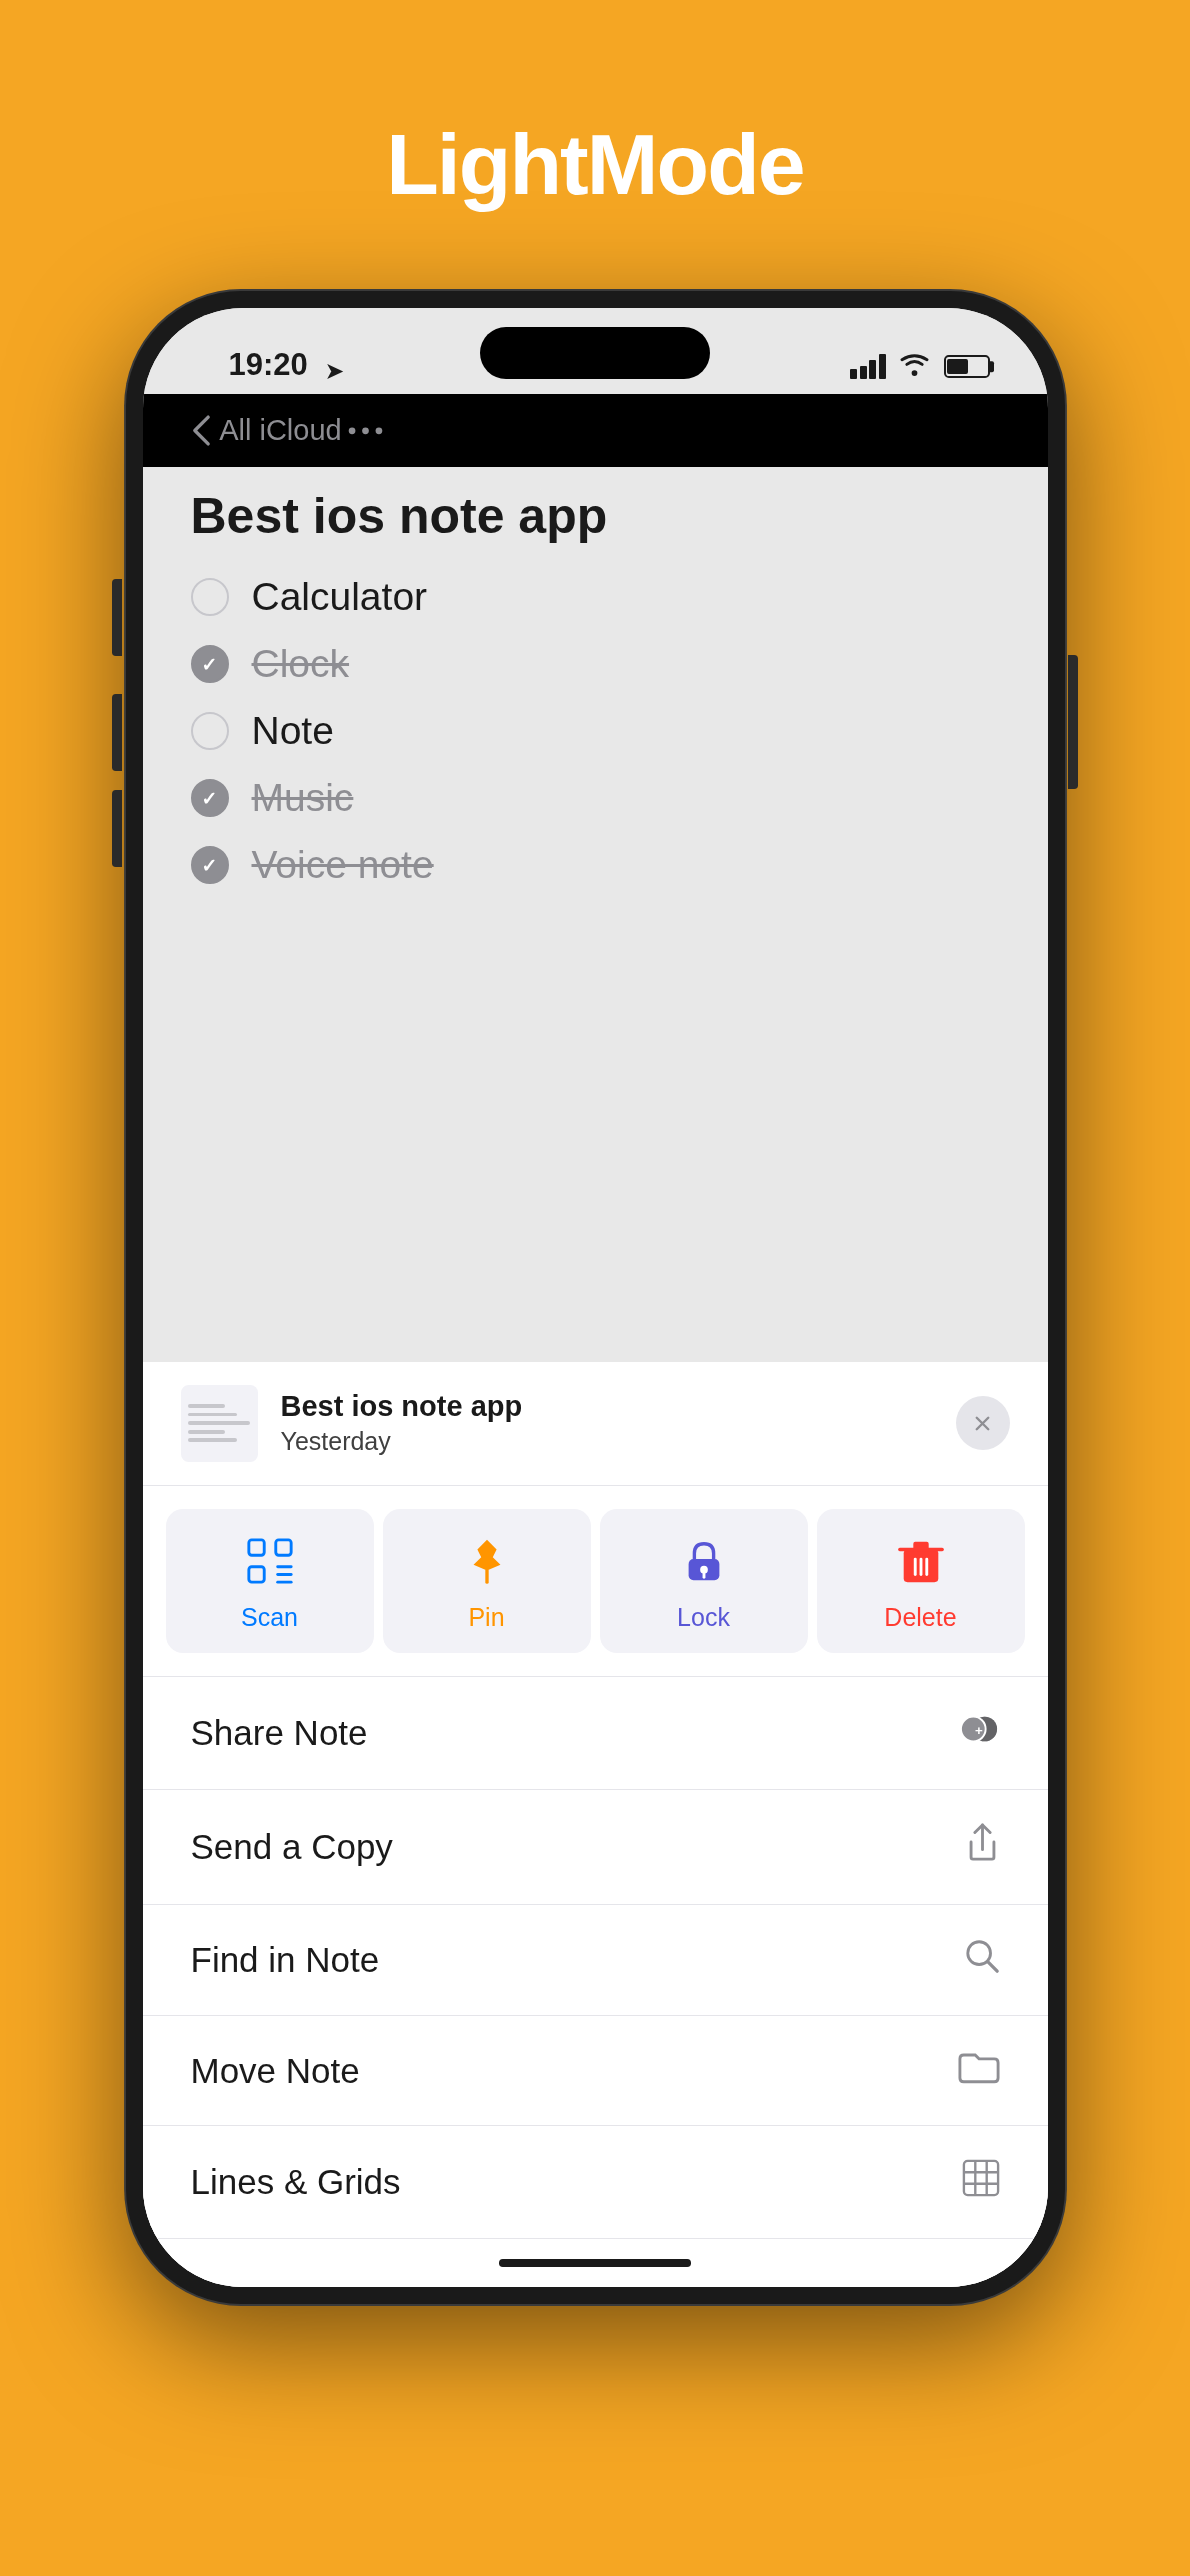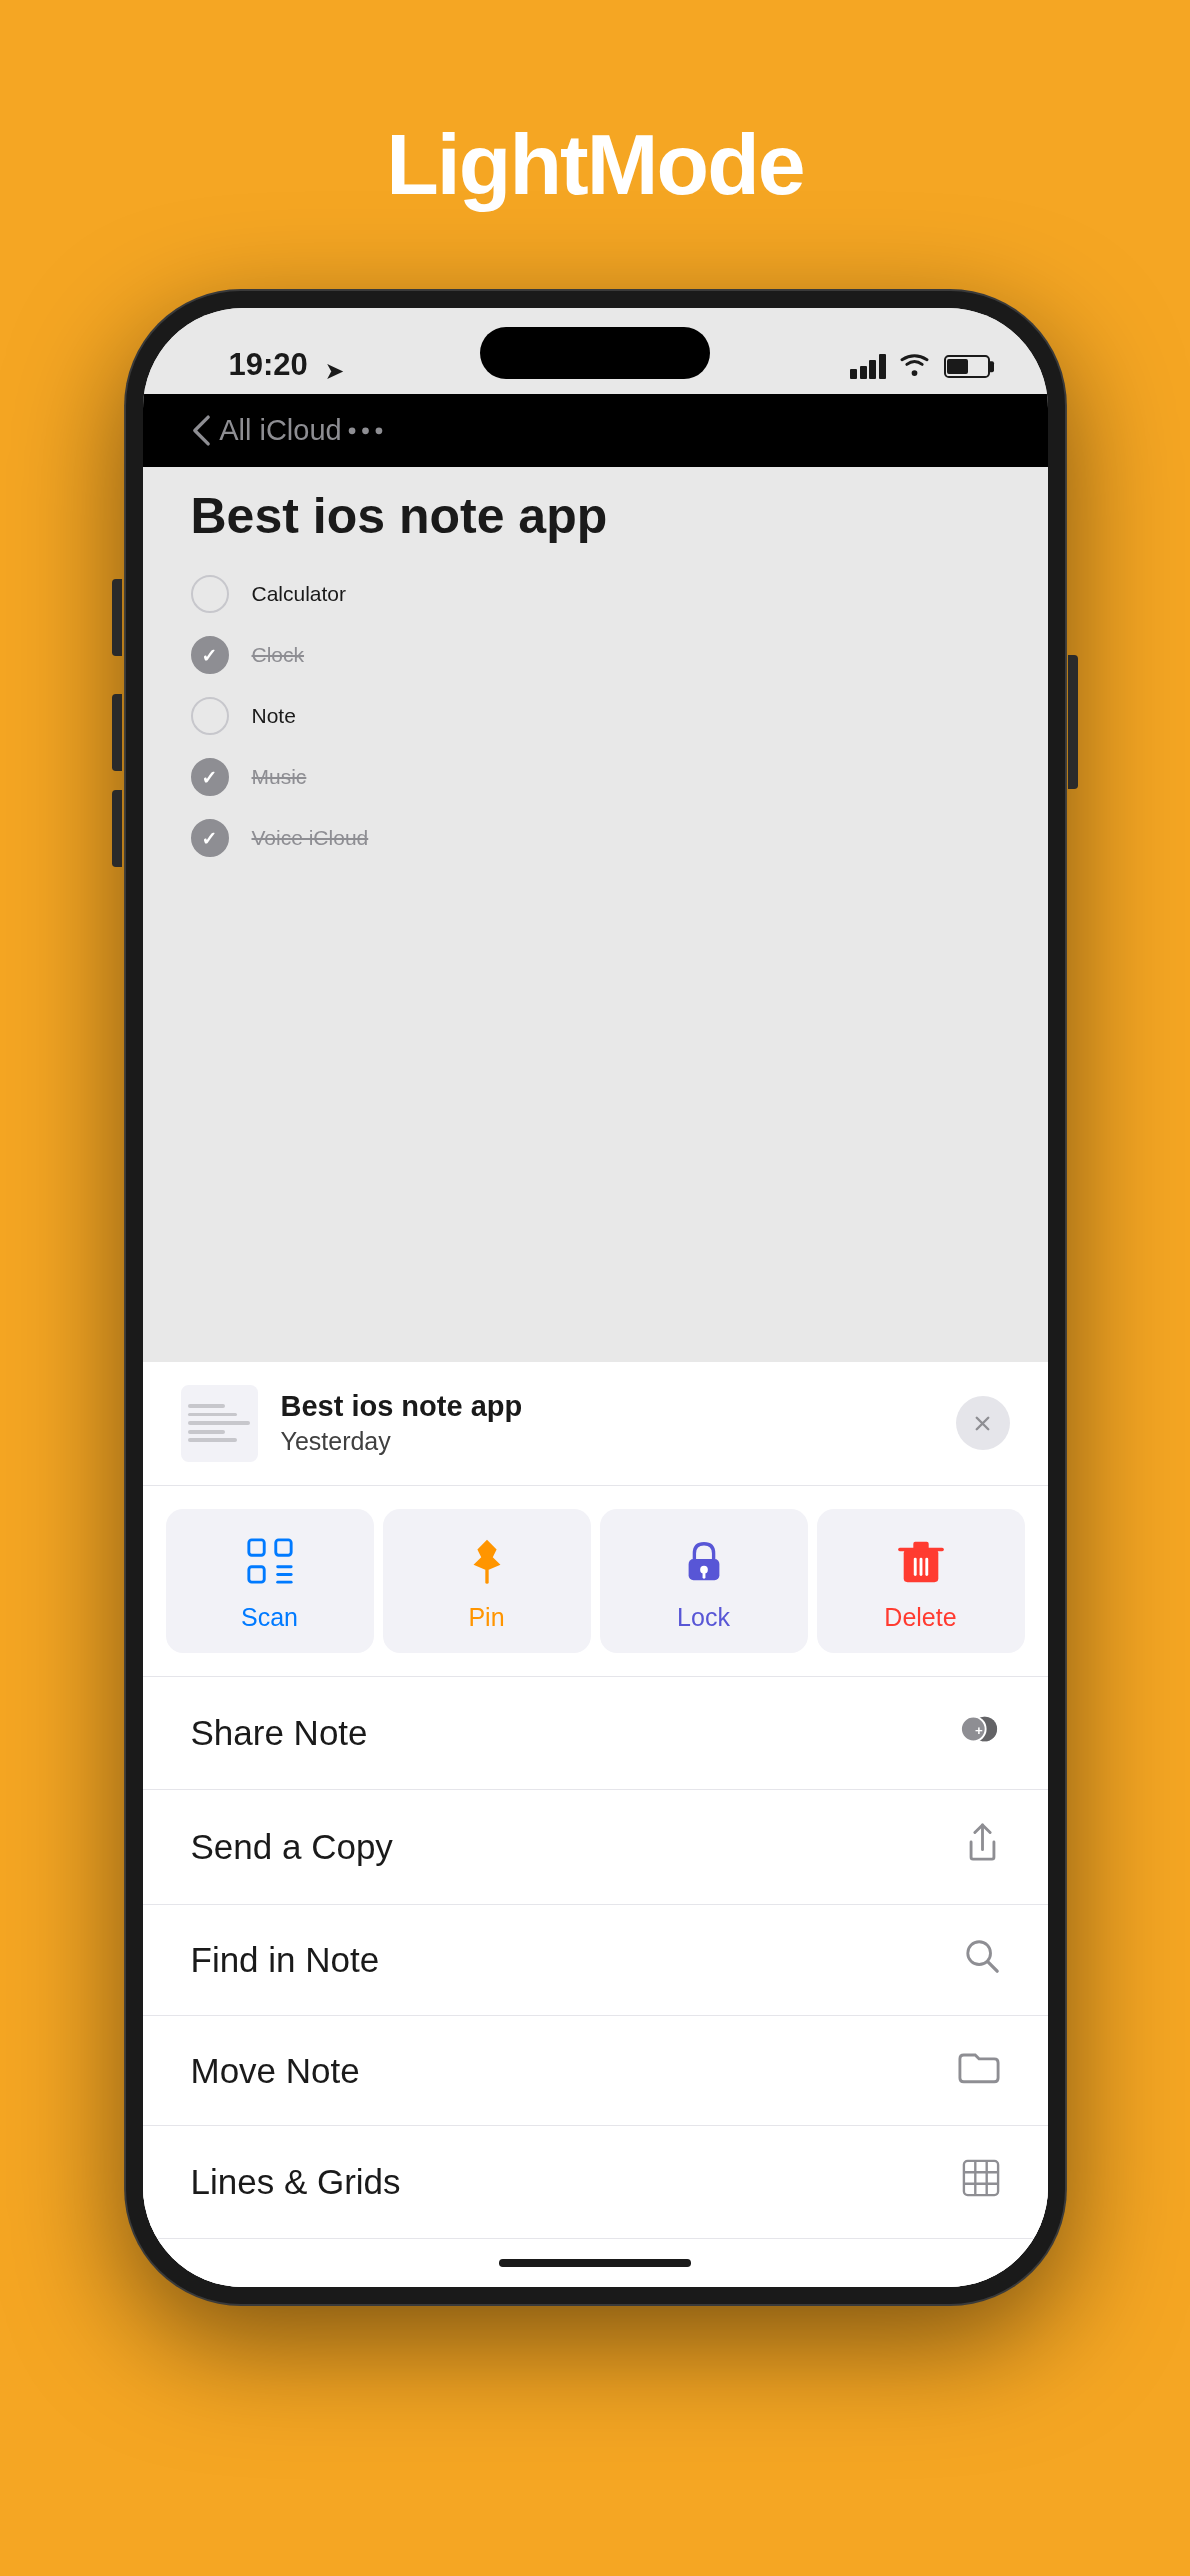--- a/index.html
+++ b/index.html
@@ -248,21 +248,21 @@
     }
 
     .checkbox.checked::after {
       content: '✓';
       color: white;
       font-size: 19px;
       font-weight: 700;
     }
 
     .checklist-label {
-      font-size: 21px;
+      font-size: 39px;
       color: #1a1a1a;
     }
 
     
     .bottom-sheet {
       background: white;
       border-radius: 0;
       flex-shrink: 0;
     }
 
@@ -467,21 +467,21 @@
           <div class="checklist-item">
             <div class="checkbox"></div>
             <span class="checklist-label">Note</span>
           </div>
           <div class="checklist-item">
             <div class="checkbox checked"></div>
             <span class="checklist-label" style="color:#8e8e93; text-decoration:line-through;">Music</span>
           </div>
           <div class="checklist-item">
             <div class="checkbox checked"></div>
-            <span class="checklist-label" style="color:#8e8e93; text-decoration:line-through;">Voice iCloud</span>
+            <span class="checklist-label" style="color:#8e8e93; text-decoration:line-through;">Voice note</span>
           </div>
         </div>
       </div>
 
       <div class="bottom-sheet">
 
         <div class="note-preview-row">
           <div class="note-thumbnail">
             <div class="thumb-line short"></div>
             <div class="thumb-line medium"></div>

